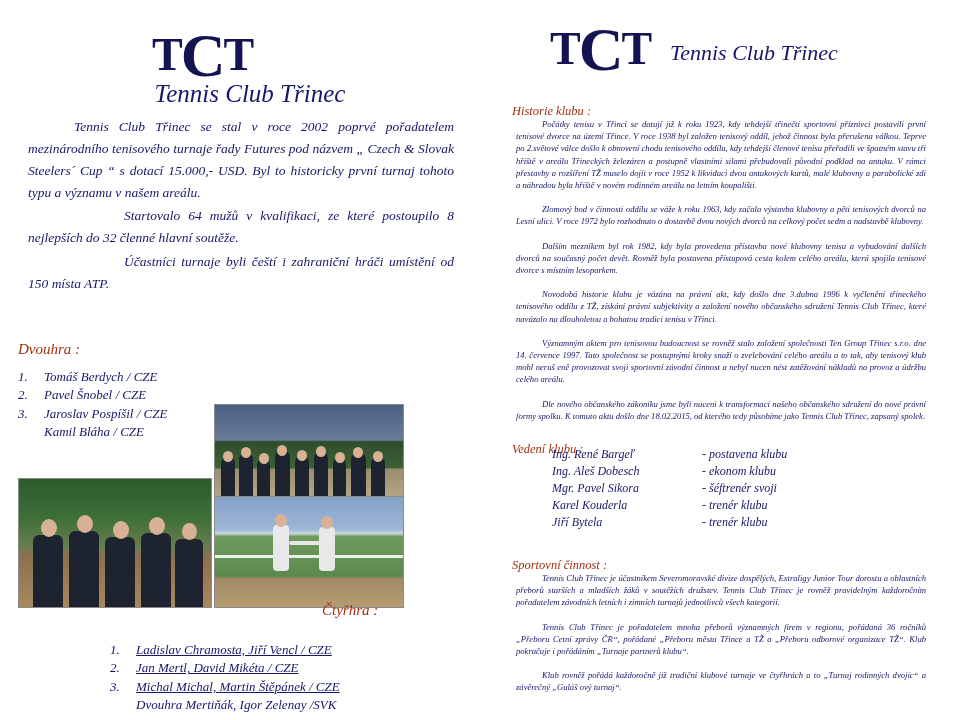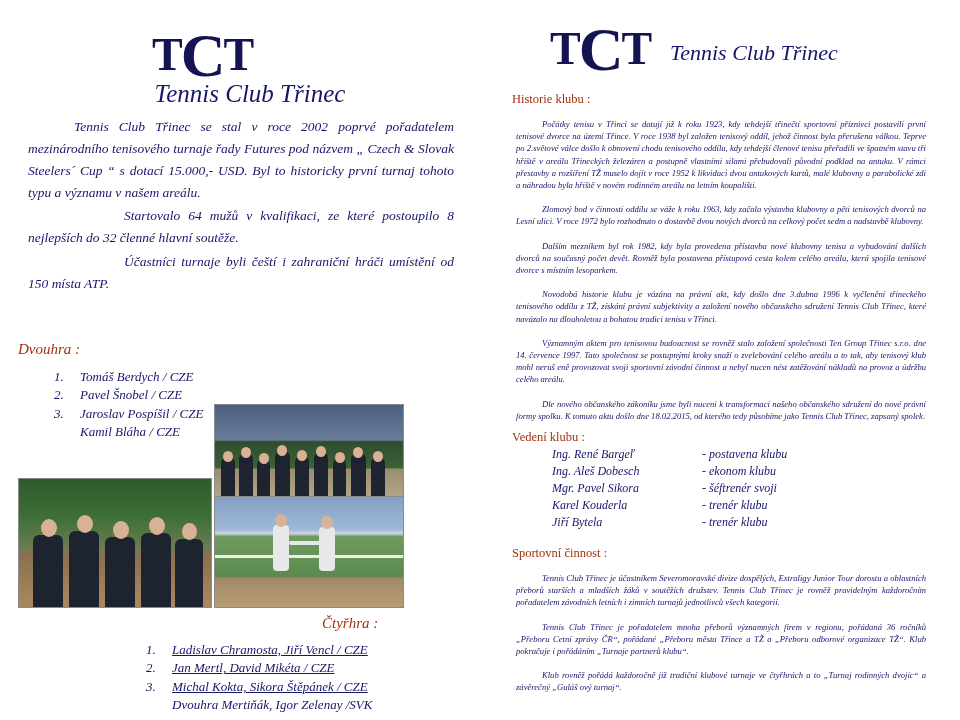--- a/index.html
+++ b/index.html
@@ -114,36 +114,35 @@
   }
   .head-dvouhra {
     position: absolute;
     left: 18px;
     top: 341px;
     text-align: right;
   }
   .head-ctyrhra {
     position: absolute;
     left: 322px;
-    top: 615px;
+    top: 602px;
   }
 
   ol.players {
     position: absolute;
     margin: 0;
     padding: 0;
     list-style: none;
     font-size: 13px;
     font-style: italic;
     color: #16166b;
     line-height: 1.42;
   }
   ol.players li {
     white-space: nowrap;
-    margin-left: 36px;
   }
   ol.players li .num {
     display: inline-block;
     width: 26px;
   }
   ol.players li .extra {
     display: inline-block;
     padding-left: 26px;
   }
   .list-singles {
@@ -204,21 +203,23 @@
   .ph-figure {
     position: absolute;
     background: #e8e8ea;
     border-radius: 4px;
   }
 
   
   .r-section-head {
     position: absolute;
     font-size: 12.5px;
+    font-style: italic;
     color: #a03010;
+    margin-top: 12px;
   }
   .head-historie { left: 32px; top: 92px; }
   .head-vedeni   { left: 32px; top: 430px; }
   .head-sport    { left: 32px; top: 546px; }
 
   .r-text {
     position: absolute;
     left: 36px;
     width: 410px;
     font-size: 8.6px;
@@ -318,21 +319,21 @@
       <div class="ph-head" style="left:94px;top:42px;width:16px;height:18px;"></div>
       <div class="ph-head" style="left:130px;top:38px;width:16px;height:18px;"></div>
       <div class="ph-head" style="left:163px;top:44px;width:15px;height:17px;"></div>
     </div>
 
     <div class="section-head head-ctyrhra">Čtyřhra :</div>
 
     <ol class="players list-doubles">
       <li><span class="num">1.</span><span>Ladislav Chramosta, Jiří Vencl / CZE</span></li>
       <li><span class="num">2.</span><span>Jan Mertl, David Mikéta / CZE</span></li>
-      <li><span class="num">3.</span><span>Michal Kokta, Sikora Štěpánek / CZE</span></li>
+      <li><span class="num">3.</span><span>Michal Michal, Martin Štěpánek / CZE</span></li>
       <li><span class="extra">Dvouhra Mertiňák, Igor Zelenay /SVK</span></li>
     </ol>
   </div>
 
   <div class="col-right">
 
     <div class="logo logo-right">
       <span class="t1">T</span><span class="c">C</span><span class="t2">T</span>
     </div>
 

